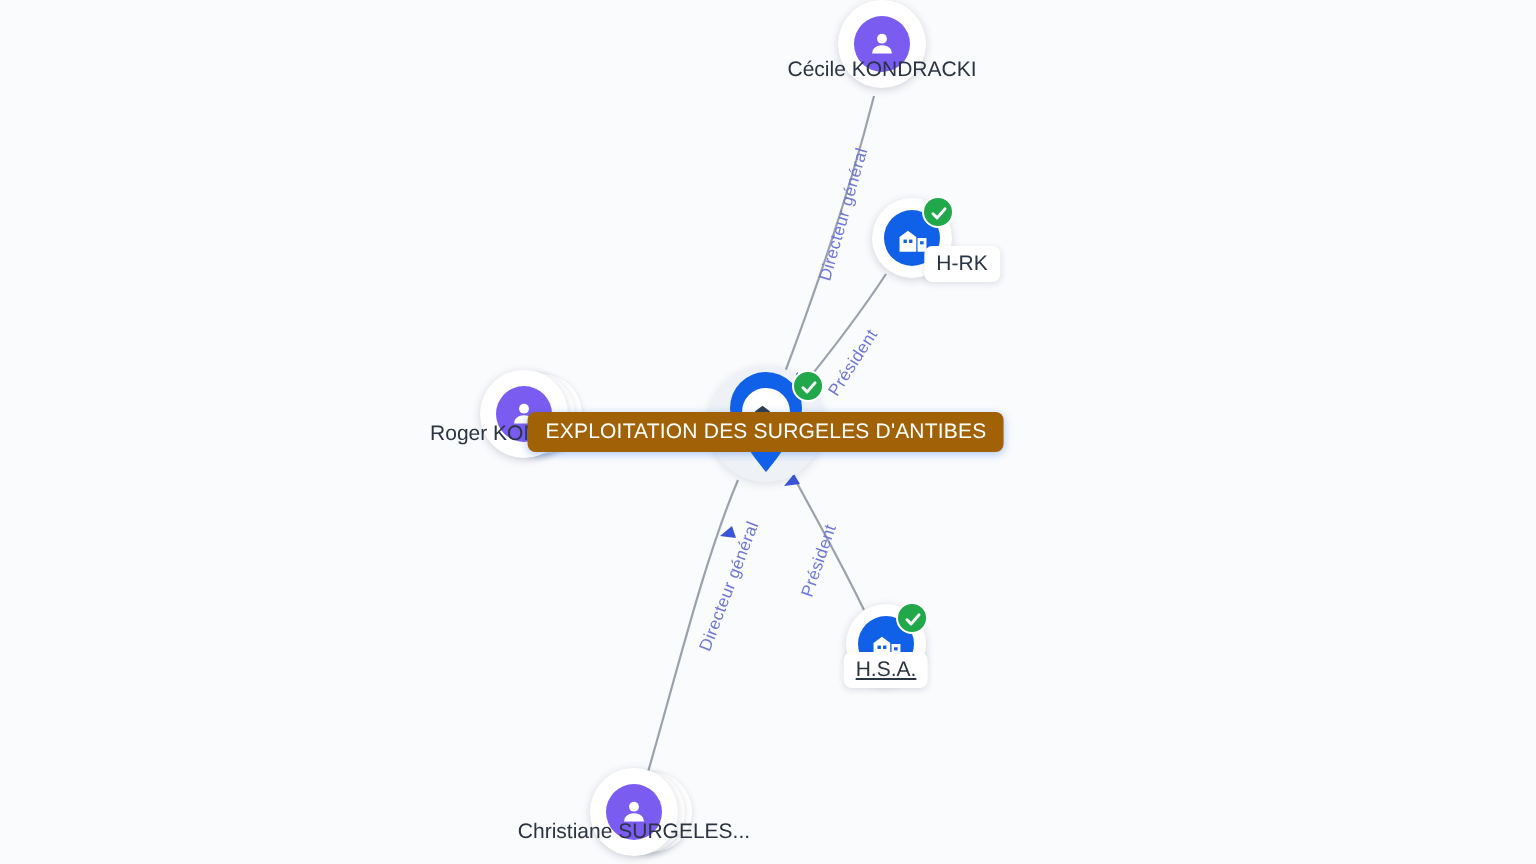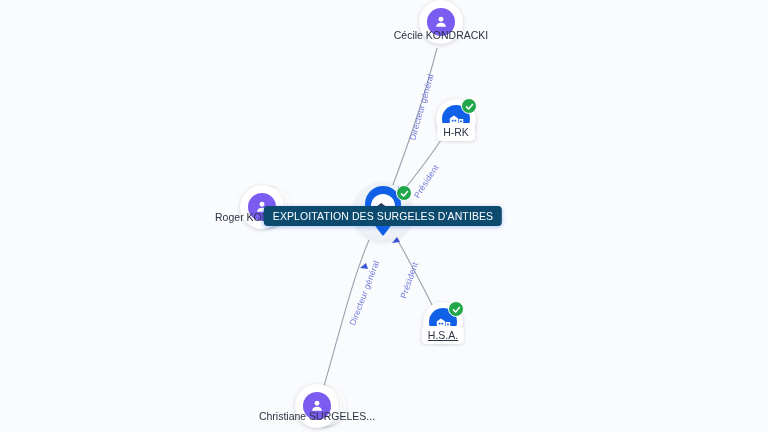--- a/index.html
+++ b/index.html
@@ -176,21 +176,21 @@
     border-radius: 4px;
     padding: 2px 6px;
     box-shadow: 0 1px 3px rgba(40,50,80,0.14);
   }
   .node-label.plain {
     background: transparent;
     box-shadow: none;
     padding: 2px 2px;
   }
   .node-label.focus-label {
-    background: #0c4a6e;
+    background: #a16207;
     color: #ffffff;
     font-size: 10.5px;
     letter-spacing: 0.1px;
     padding: 3px 9px;
     border-radius: 4px;
     box-shadow: 0 1px 4px rgba(17,96,232,0.35);
   }
 
   
   .edge-label {
@@ -262,21 +262,21 @@
             <rect x="9.2" y="12.4" width="2.4" height="2.4" fill="#1160e8"></rect>
             <rect x="17" y="13.6" width="2.5" height="2.2" fill="#1160e8"></rect>
           </svg>
         </div>
         <div class="badge-check badge-company">
           <svg width="9" height="9" viewBox="0 0 24 24" fill="none" stroke="#ffffff" stroke-width="4" stroke-linecap="round" stroke-linejoin="round">
             <polyline points="4,13 9.5,18.5 20,6.5"></polyline>
           </svg>
         </div>
       </div>
-      <div class="node-label" style="top:24px;">H-RK</div>
+      <div class="node-label" style="top:24px;margin-left:25px;">H-RK</div>
     </div>
   </div>
 
   <div class="node" style="left:262px; top:207px;">
     <div class="node-inner">
       <div class="avatar-stack">
         <div class="stack-ghost g1"></div>
         <div class="stack-ghost g2"></div>
         <div class="avatar-disc">
           <div class="avatar-circle">

